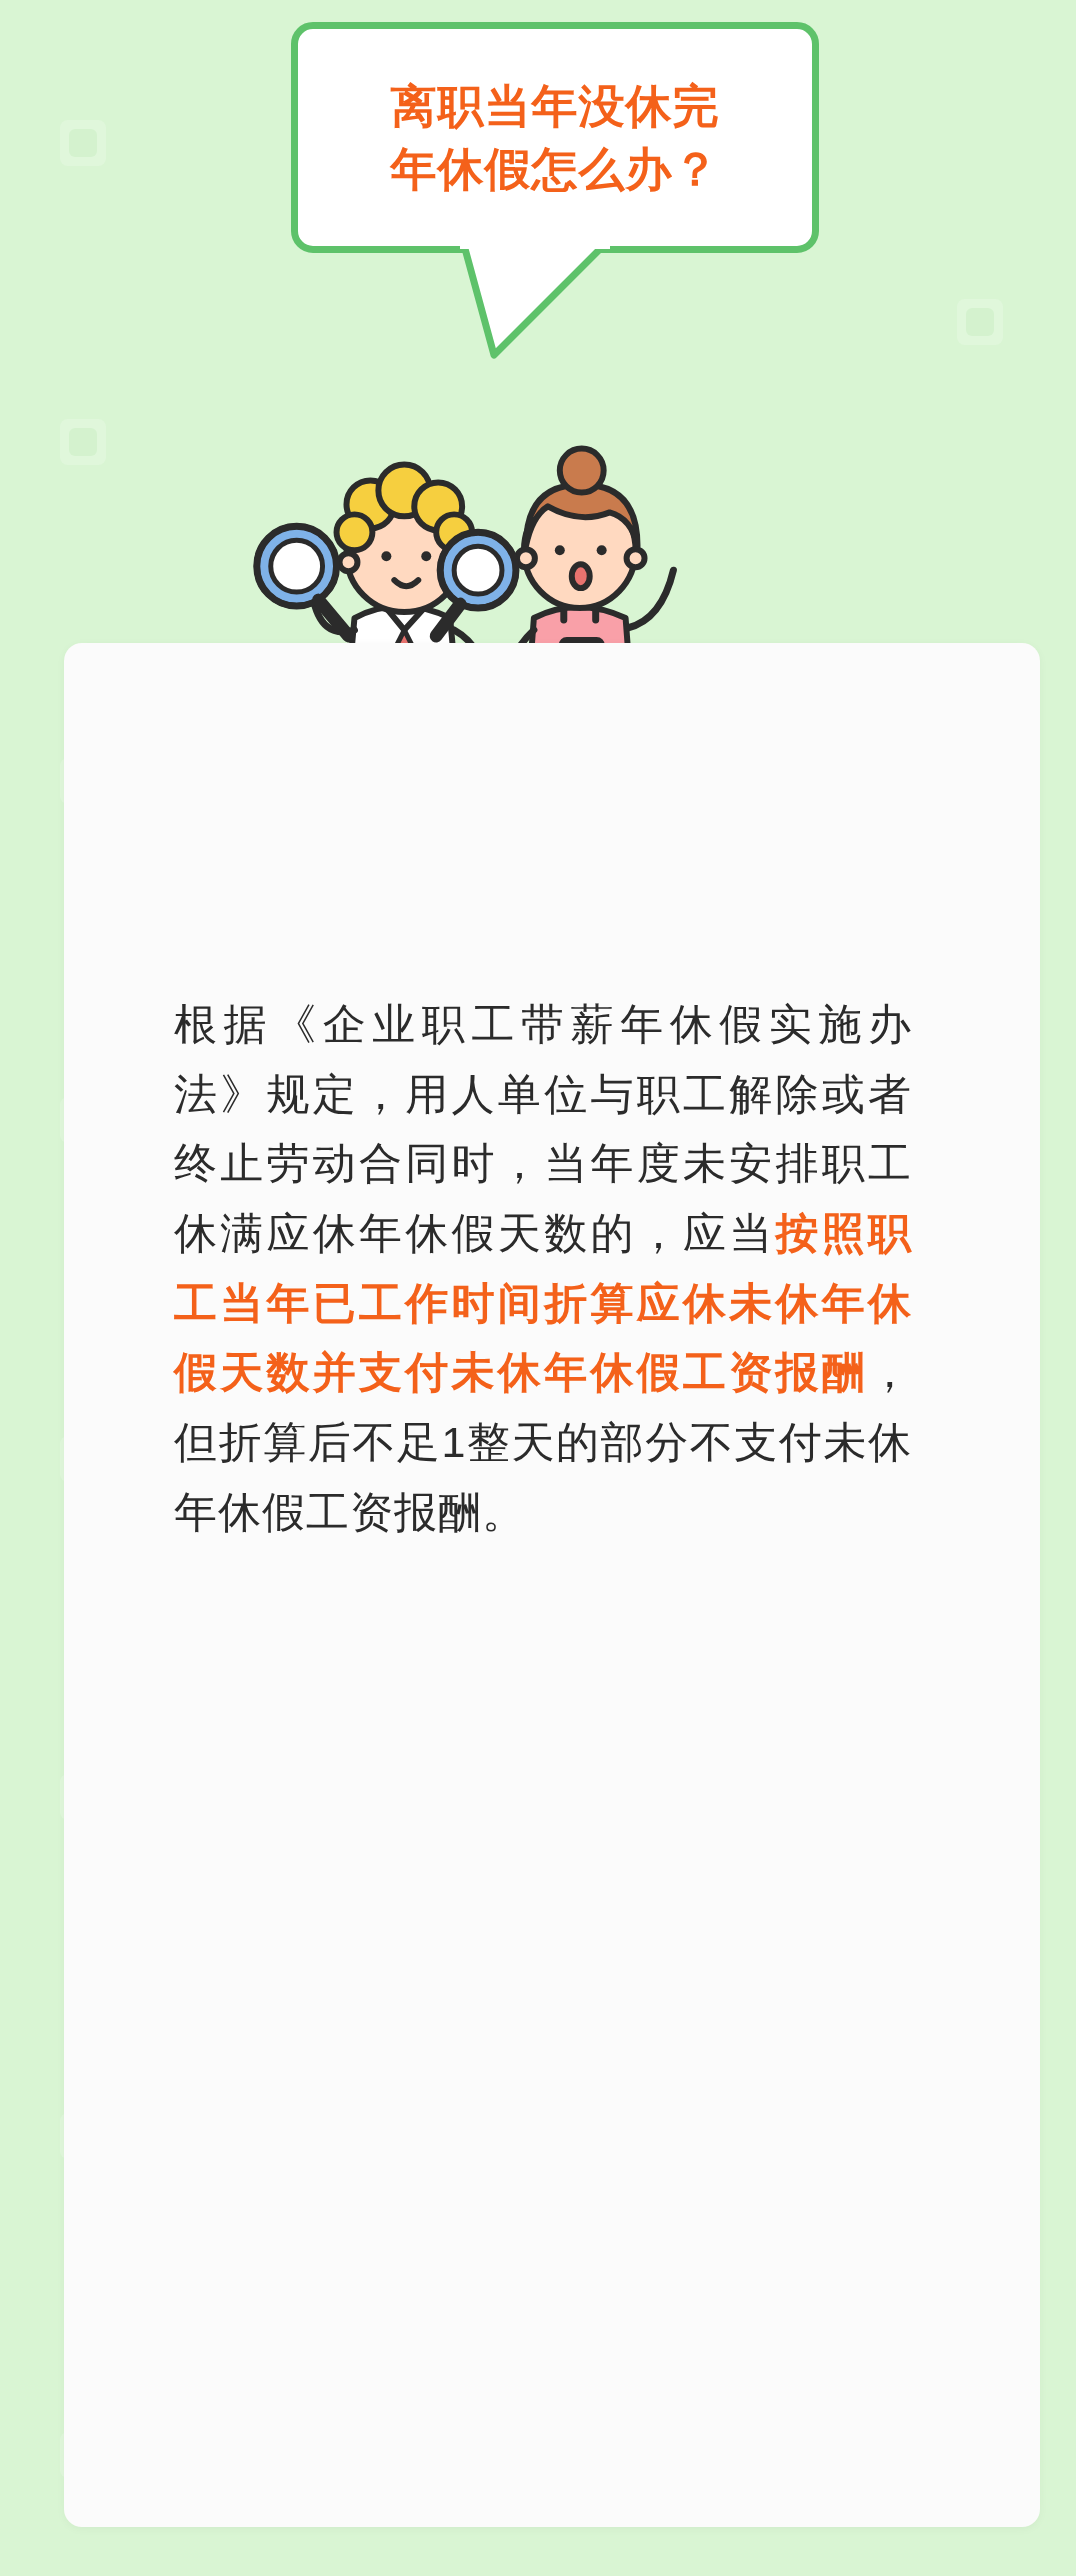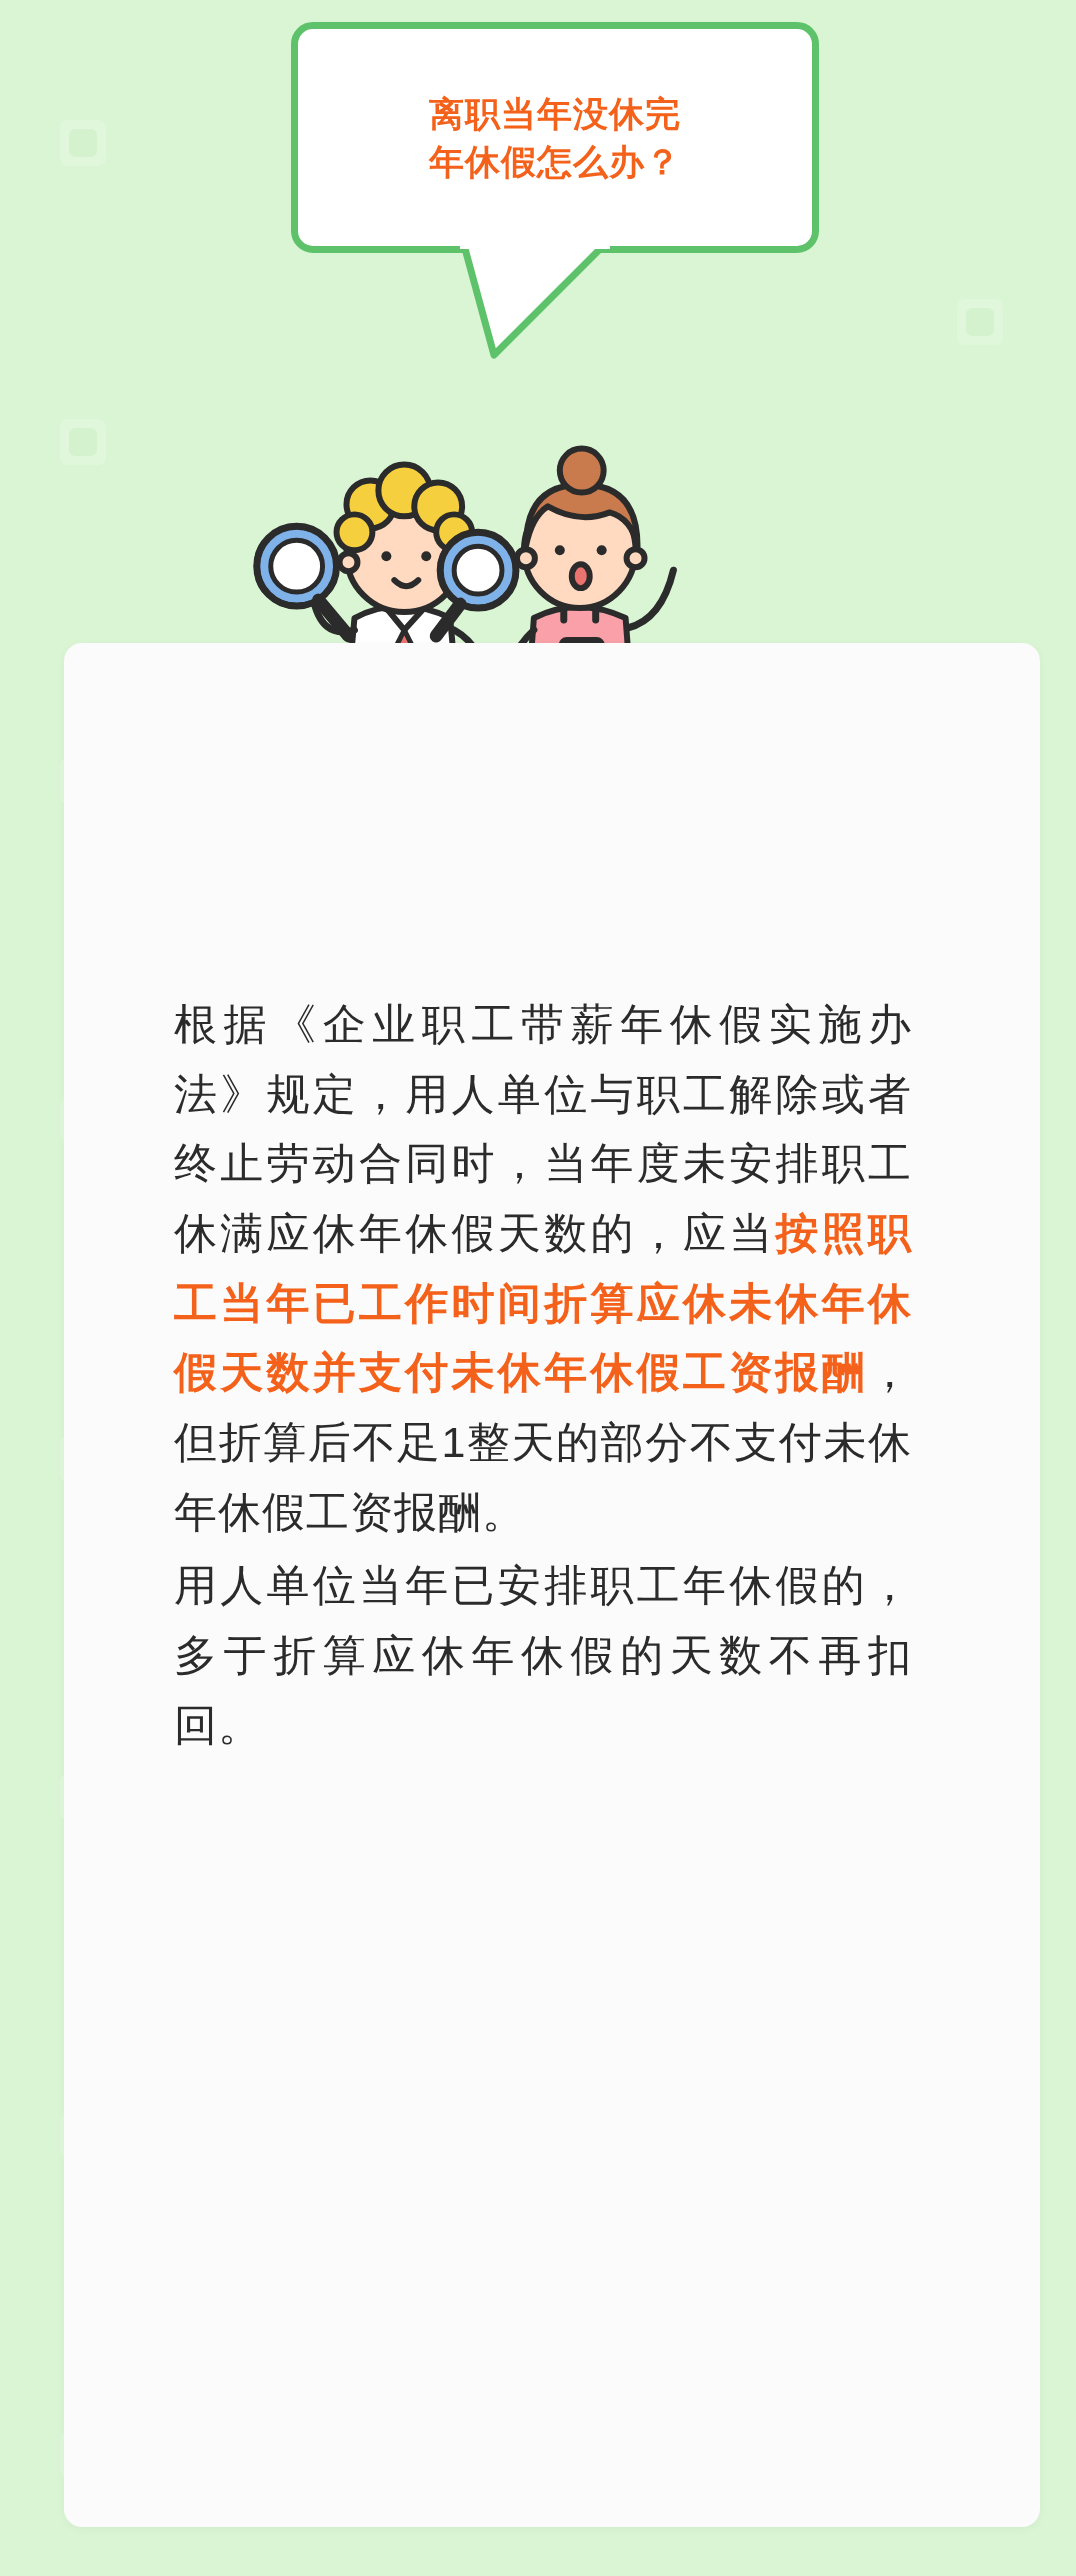--- a/index.html
+++ b/index.html
@@ -51,21 +51,21 @@
     border: 7px solid #5ec26a;
     border-radius: 22px;
     box-sizing: border-box;
     display: flex;
     align-items: center;
     justify-content: center;
     flex-direction: column;
   }
   .bubble-text {
     color: #f4611a;
-    font-size: 35px;
+    font-size: 46px;
     font-weight: bold;
     line-height: 1.35;
     text-align: center;
     letter-spacing: 1px;
     white-space: pre-line;
   }
   .bubble-tail {
     position: absolute;
     left: 454px;
     top: 245px;
@@ -250,16 +250,15 @@
 
       <path d="M190 390 q-16 16 -2 34 q12 16 30 6" stroke-width="7" fill="#ffd9c0"></path>
       <path d="M300 382 q18 14 4 34 q-12 16 -30 6" stroke-width="7" fill="#ffd9c0"></path>
     </g>
   </svg>
 </div>
 
 <div class="card">
   <div class="card-body">
     <p class="para"><span>根据《企业职工带薪年休假实施办法》规定，用人单位与职工解除或者终止劳动合同时，当年度未安排职工休满应休年休假天数的，应当</span><span class="hl">按照职工当年已工作时间折算应休未休年休假天数并支付未休年休假工资报酬</span><span>，但折算后不足1整天的部分不支付未休年休假工资报酬。</span></p>
-    <p class="para">用人单位当年已安排职工年休假的，多于折算应休年休假的天数不再扣回。</p>
   </div>
 </div>
 
 
 </body></html>

